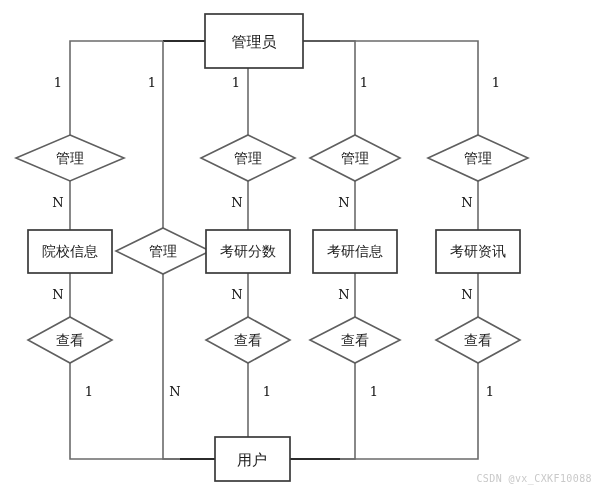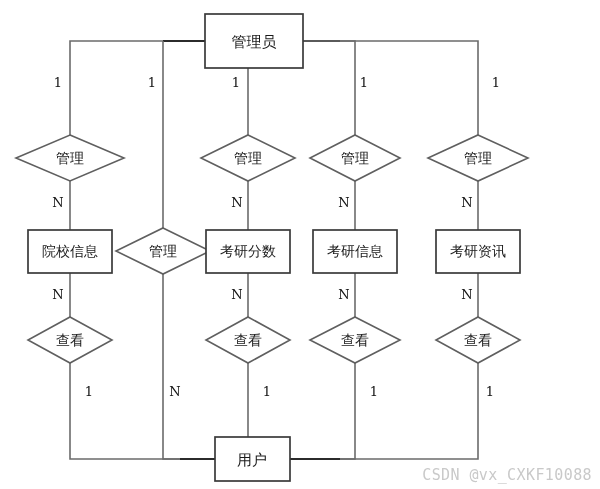--- a/index.html
+++ b/index.html
@@ -61,21 +61,21 @@
     font-size: 13px;
     fill: #111111;
     text-anchor: middle;
     dominant-baseline: middle;
   }
   .watermark {
     position: absolute;
     right: 8px;
     bottom: 5px;
     font-family: "DejaVu Sans Mono", monospace;
-    font-size: 15px;
+    font-size: 10px;
     color: #c9c9c9;
     letter-spacing: 0.4px;
     white-space: nowrap;
   }
 </style>
 </head>
 <body>
 
 <div id="er-root">
   <svg width="600" height="489" viewBox="0 0 600 489">

